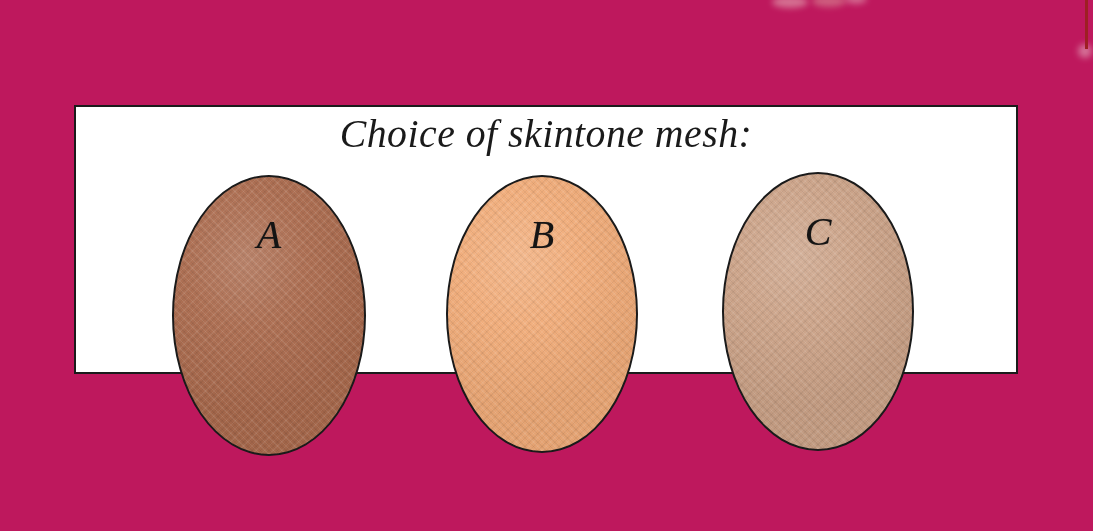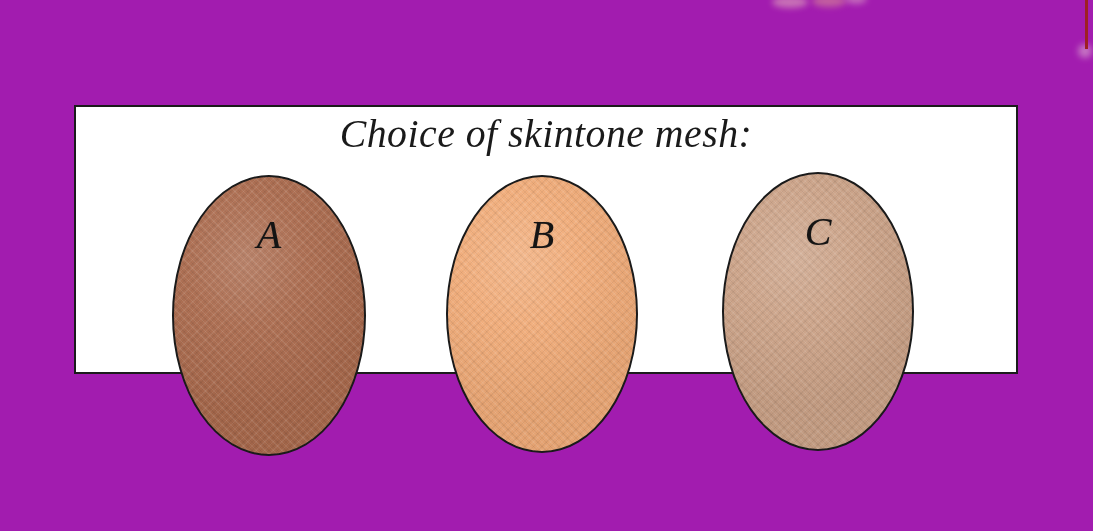--- a/index.html
+++ b/index.html
@@ -8,21 +8,21 @@
     padding: 0;
     background: #ffffff;
   }
   body {
     font-family: "Liberation Serif", "DejaVu Serif", serif;
   }
   #canvas {
     position: relative;
     width: 1093px;
     height: 531px;
-    background: #a21caf;
+    background: #be185d;
     overflow: hidden;
   }
 
   
   .edge-mark {
     position: absolute;
     left: 1085px;
     top: 0px;
     width: 3px;
     height: 49px;

